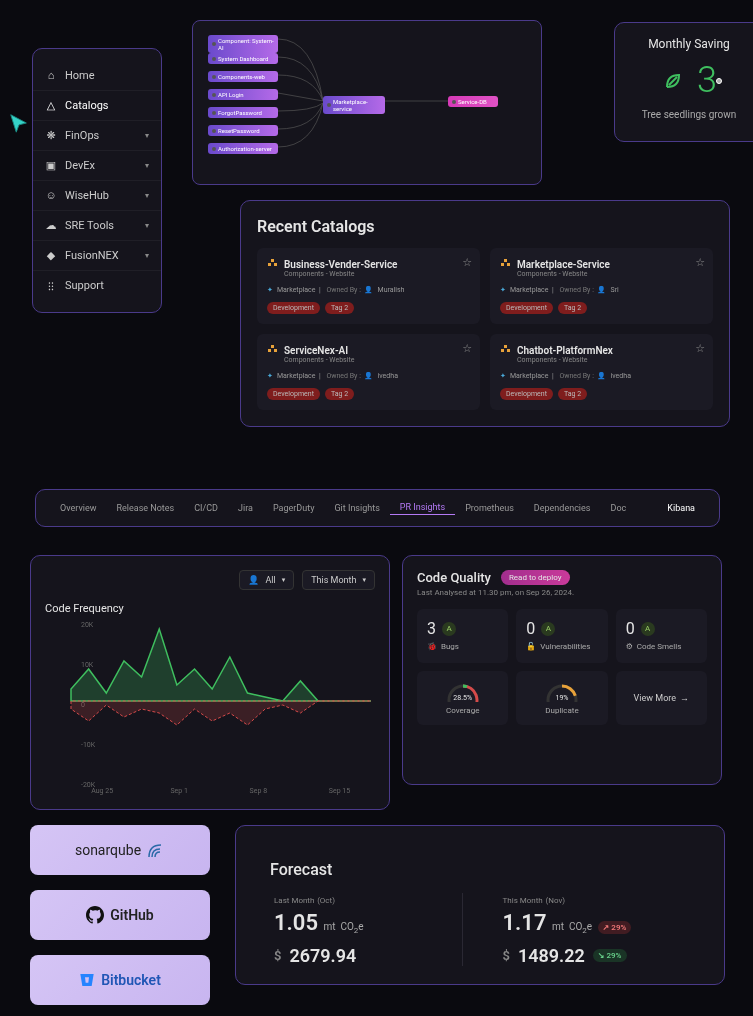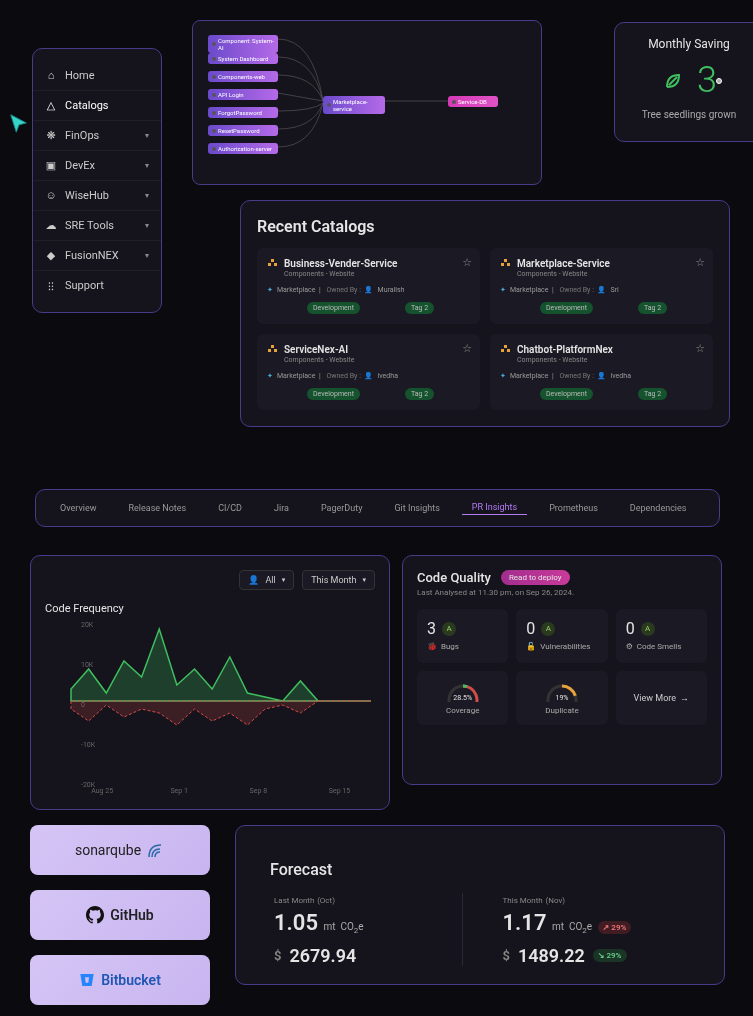--- a/index.html
+++ b/index.html
@@ -49,29 +49,29 @@
   .saving-row { display:flex; align-items:center; justify-content:center; gap:10px; }
   .saving-num { font-size: 36px; color: #3fbf5f; font-weight: 300;}
   .saving-sub { font-size: 10px; color: #aaa; margin-top: 8px;}
   .leaf { stroke:#3fbf5f; stroke-width:2; fill:none;}
   .conn-dot { width:6px;height:6px;background:#aaa;border:1px solid #fff;border-radius:50%;position:absolute; }
   
   .catalogs { left: 240px; top: 200px; width: 490px; padding: 16px; }
   .cat-title { font-size: 16px; font-weight: 600; margin-bottom: 12px;}
   .cat-grid { display:grid; grid-template-columns: 1fr 1fr; gap:10px; }
   .cat-card { background:#1b1a24; border-radius:6px; padding:10px; position:relative;}
-  .cat-name { font-size:10px; font-weight:600; display:flex; align-items:flex-start; gap:5px;}
+  .cat-name { font-size:10px; font-weight:600; display:flex; align-items:center; gap:5px;}
   .cat-sub { font-size:7px; color:#888; margin-left:17px;}
   .cat-meta { font-size:7px; color:#999; margin-top:8px; display:flex; align-items:center; gap:4px;}
   .cat-tags { display:flex; gap:5px; margin-top:8px;}
-  .tag { background:#14532d; font-size:7px; padding:2px 6px; border-radius:8px; color:#bbb;margin-left:40px;}
+  .tag { background:#7f1d1d; font-size:7px; padding:2px 6px; border-radius:8px; color:#bbb;}
   .star { position:absolute; right:8px; top:8px; color:#888; font-size:11px;}
   .cube { width:12px;height:12px; display:inline-block; }
   
-  .tabs { left:35px; top:489px; width:685px; height:38px; display:flex; align-items:center; padding:0 14px; gap:12px; font-size:9px; overflow:hidden;}
+  .tabs { left:35px; top:489px; width:685px; height:38px; display:flex; align-items:center; padding:0 14px; gap:0; font-size:9px; overflow:hidden;}
   .tab { color:#999; padding:0 10px; cursor:pointer; white-space:nowrap;}
   .tab.active { color:#b47af5; border-bottom:1px solid #b47af5; padding-bottom:2px;}
   .tab.kibana { color:#fff; margin-left:auto;}
   
   .codefreq { left:30px; top:555px; width:360px; height:255px; padding:14px;}
   .cf-ctrls { display:flex; gap:8px; justify-content:flex-end; margin-bottom:12px;}
   .dd { background:#1b1a24; border:1px solid #333; border-radius:4px; font-size:9px; color:#ccc; padding:4px 8px; display:flex; align-items:center; gap:6px;}
   .cf-title { font-size:11px; margin-bottom:6px;}
   .cf-chart { position:relative; width:100%; height:160px; font-size:7px; color:#666;}
   .ytick { position:absolute; left:0;margin-left:36px; }

